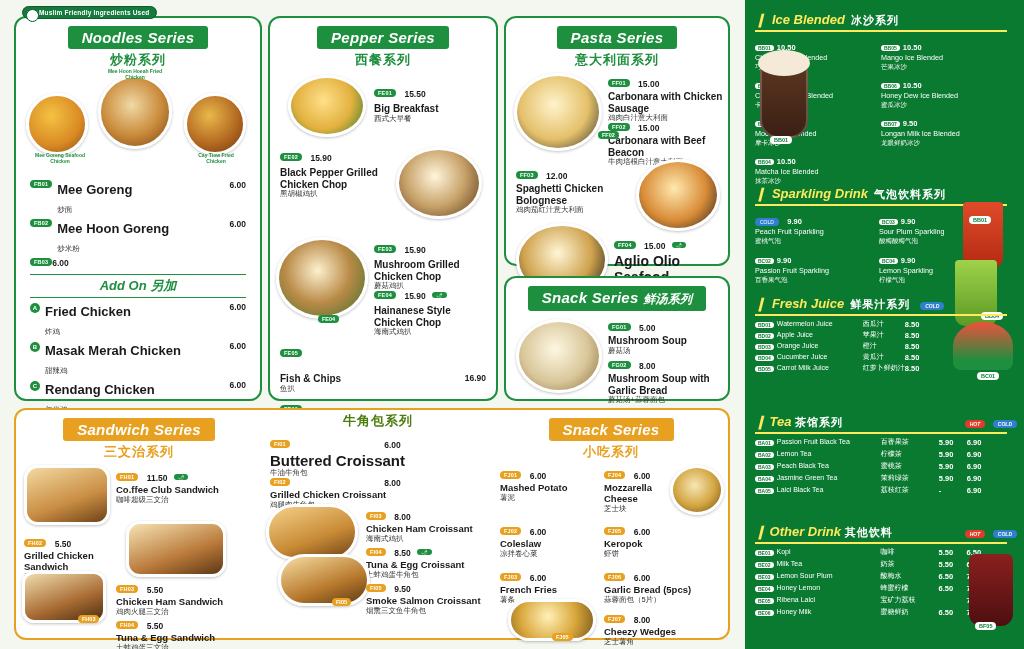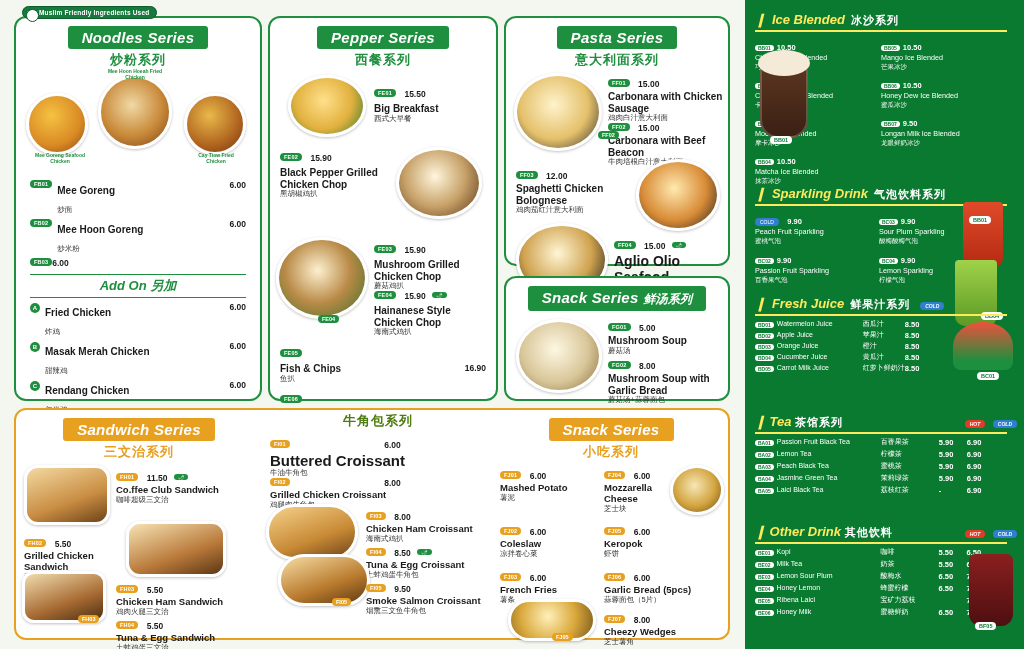--- a/index.html
+++ b/index.html
@@ -40,21 +40,21 @@
   .cn-title { text-align:center; color:#1e8f3e; font-weight:bold; font-size:13px; margin-top:2px; letter-spacing:1px;}
 
   .code {
     display:inline-block; background:#1e8f3e; color:#fff; font-size:5.5px; font-weight:bold;
     border-radius:6px; padding:1px 4px; vertical-align:middle; letter-spacing:.2px;
   }
   .code.amber{ background:#e8a020; }
 
   .row { display:flex; align-items:flex-start; margin-bottom:3px; }
   .row .nm { flex:1; }
-  .en { font-size:10px; color:#1a1a1a; font-weight:bold; line-height:1.15; }
+  .en { font-size:13px; color:#1a1a1a; font-weight:bold; line-height:1.15; }
   .cn { font-size:7.5px; color:#333; line-height:1.15; }
   .price { font-size:8.5px; color:#1a1a1a; font-weight:bold; white-space:nowrap; }
 
   
   .dot {
     width:10px;height:10px;border-radius:50%;background:#1e8f3e;color:#fff;
     font-size:6px;font-weight:bold;display:inline-flex;align-items:center;justify-content:center;
     margin-right:5px; flex:none; margin-top:1px;
   }
 
@@ -221,21 +221,21 @@
           <span class="price" style="margin-left:4px;">15.90</span>
           <span class="tag">🌶</span>
           <div class="en" style="margin-top:2px;font-size:10px;">Hainanese Style Chicken Chop</div>
           <div class="cn">海南式鸡扒</div>
         </div>
       </div>
 
       <div style="padding:0 10px;">
         <div style="margin-bottom:6px;">
           <span class="code">FE05</span>
-          <div style="display:flex;align-items:flex-start;margin-top:2px;">
+          <div style="display:flex;align-items:flex-start;margin-top:12px;">
             <div style="flex:1;">
               <div class="en" style="font-size:10px;">Fish &amp; Chips</div>
               <div class="cn">鱼扒</div>
             </div>
             <div class="price">16.90</div>
           </div>
         </div>
         <div>
           <span class="code">FE06</span>
           <div style="display:flex;align-items:flex-start;margin-top:2px;">

